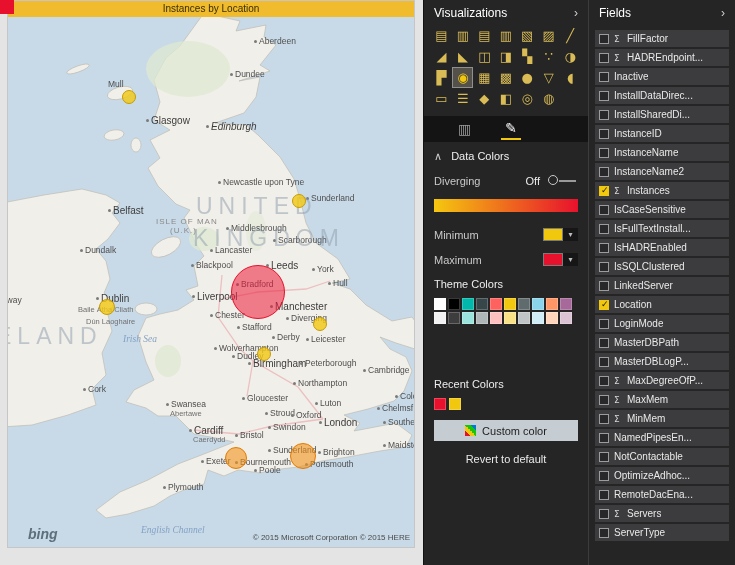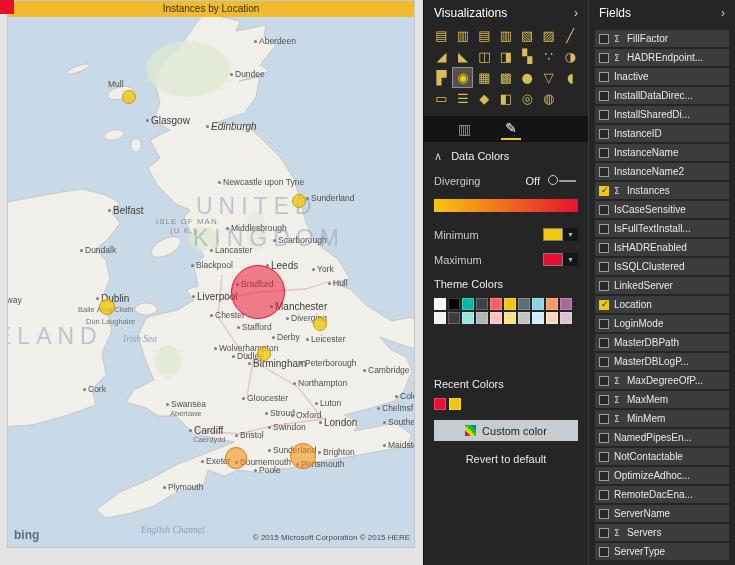--- a/index.html
+++ b/index.html
@@ -15,21 +15,21 @@
   .map-canvas svg{position:absolute;left:0;top:0;}
   .map-labels,.map-bubbles{position:absolute;left:0;top:0;width:100%;height:100%;}
   .map-label{position:absolute;font-size:8.5px;color:#4E4E4E;white-space:nowrap;}
   .map-label .dot{display:inline-block;width:3px;height:3px;border-radius:50%;background:#7A7A7A;margin:0 2px 1px 0;vertical-align:middle;}
   .map-label.big{font-size:10px;color:#3C3C3C;}
   .map-label.small{font-size:7.5px;color:#707070;}
   .map-label.caps{font-size:8px;color:#8A8A8A;letter-spacing:1px;}
   .map-label.sea{font-size:9.5px;color:#84A2C4;font-style:italic;font-family:"Liberation Serif",serif;}
   .map-label.wm{font-size:23px;color:rgba(140,156,172,.5);letter-spacing:6px;}
   .map-bubble{position:absolute;border-radius:50%;border:1.5px solid transparent;}
-  .bing-logo{position:absolute;left:6px;bottom:5px;font-size:12px;font-weight:bold;color:#5E6E7A;}
+  .bing-logo{position:absolute;left:20px;bottom:5px;font-size:14px;font-weight:bold;color:#5E6E7A;font-style:italic;}
   .map-copyright{position:absolute;right:4px;bottom:5px;font-size:8px;color:#4A4A4A;}
 
   
   .pane{position:absolute;top:0;height:565px;background:#252526;color:#E6E6E6;overflow:hidden;}
   #viz-pane{left:423px;width:165px;border-left:1px solid #121212;}
   #fields-pane{left:588px;width:147px;border-left:1px solid #3C3C3C;}
   .pane-header{display:flex;align-items:center;justify-content:space-between;
     padding:6px 10px 4px 10px;font-size:12px;color:#FFFFFF;}
   .pane-chevron{color:#CFCFCF;font-size:12px;cursor:pointer;}
 
@@ -217,21 +217,21 @@
           <span class="map-label city" style="left: 310px; top: 430px;"><span class="dot"></span><span>Brighton</span></span>
 
           <span class="map-label city" style="left: 375px; top: 423px;"><span class="dot"></span><span>Maidstone</span></span>
 
           <span class="map-label city" style="left: 193px; top: 439px;"><span class="dot"></span><span>Exeter</span></span>
 
           <span class="map-label city" style="left: 227px; top: 440px;"><span class="dot"></span><span>Bournemouth</span></span>
 
           <span class="map-label city" style="left: 246px; top: 448px;"><span class="dot"></span><span>Poole</span></span>
 
-          <span class="map-label city" style="left: 288px; top: 442px;"><span class="dot"></span><span>Portsmouth</span></span>
+          <span class="map-label city" style="left: 297px; top: 442px;"><span class="dot"></span><span>Portsmouth</span></span>
 
           <span class="map-label city" style="left: 155px; top: 465px;"><span class="dot"></span><span>Plymouth</span></span>
 
           <span class="map-label city" style="left: 75px; top: 367px;"><span class="dot"></span><span>Cork</span></span>
 
           <span class="map-label city" style="left: -8px; top: 278px;"><span>alway</span></span>
 
           <span class="map-label sea" style="left: 115px; top: 317px;"><span>Irish Sea</span></span>
 
           <span class="map-label sea" style="left: 133px; top: 508px;"><span>English Channel</span></span>
@@ -563,25 +563,20 @@
 
         <span class="field-name">OptimizeAdhoc...</span>
       </div>
 
       <div class="field-row">
         <span class="checkbox"></span>
 
         <span class="field-name">RemoteDacEna...</span>
       </div>
 
-      <div class="field-row">
-        <span class="checkbox"></span>
-
-        <span class="field-name">ServerName</span>
-      </div>
 
       <div class="field-row">
         <span class="checkbox"></span>
         <span class="sigma"></span>
         <span class="field-name">Servers</span>
       </div>
 
       <div class="field-row">
         <span class="checkbox"></span>
 

